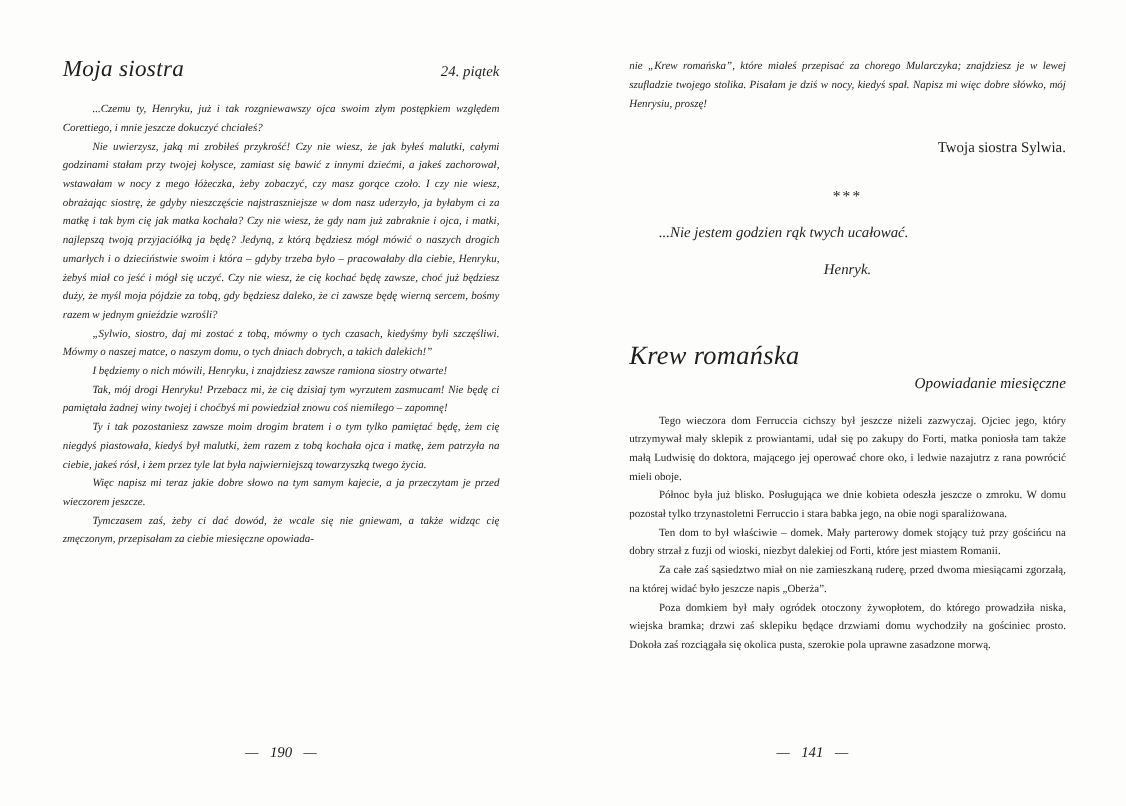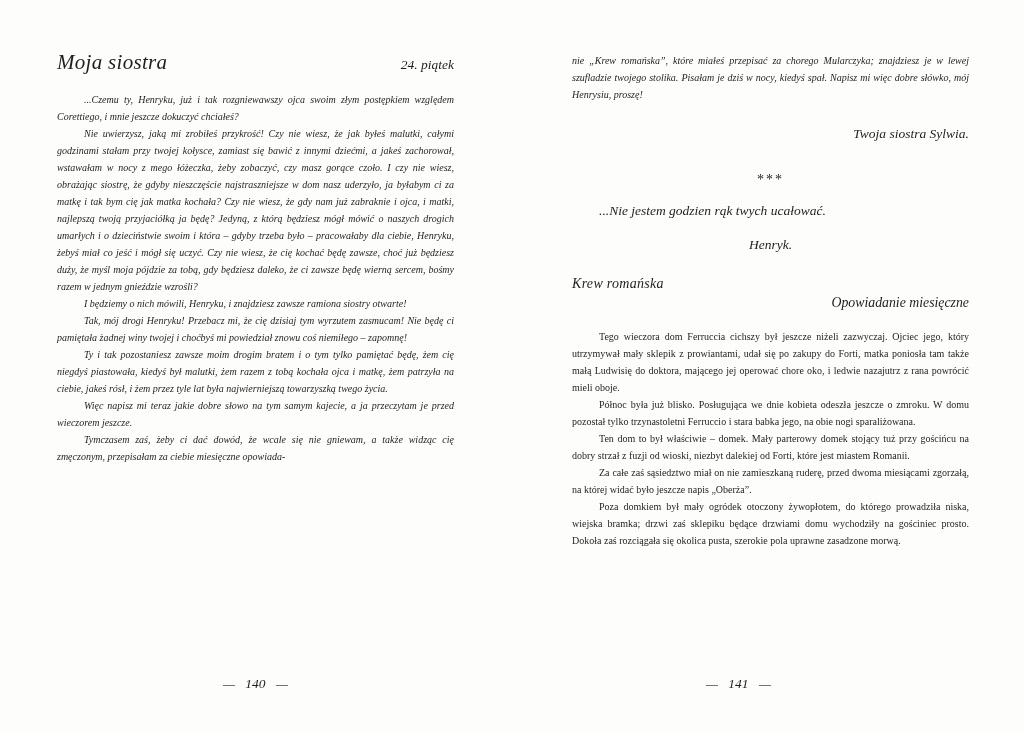--- a/index.html
+++ b/index.html
@@ -27,26 +27,26 @@
   .chapter-date { font-size: 13.5px; }
 
   p.body {
     margin: 0; font-size: 10px; line-height: 17px;
     text-align: justify; text-indent: 27px;
     hyphens: auto; -webkit-hyphens: auto;
   }
   p.noindent { text-indent: 0; }
   .italic { font-style: italic; }
 
-  .signature { margin-top: 23px; text-align: right; font-style: italic; font-size: 13.5px; }
+  .signature { margin-top: 23px; text-align: right; font-size: 13.5px; }
   .separator { margin-top: 30px; text-align: center; font-size: 14px; letter-spacing: 2px; }
   .reply { font-style: italic; font-size: 13.5px; text-indent: 27px; line-height: 17px; text-align: justify; }
   .reply-sig { margin-top: 18px; text-align: center; font-style: italic; font-size: 13.5px; }
 
-  .section-title { margin-top: 23px; font-style: italic; font-size: 14px; letter-spacing: 0.3px; }
+  .section-title { margin-top: 58px; font-style: italic; font-size: 24px; letter-spacing: 0.3px; }
   .section-subtitle { margin-top: 3px; font-style: italic; font-size: 13.8px; text-align: right; }
   .section-body { margin-top: 17px; }
 
   .footer {
     position: absolute; top: 676px; width: 397px;
     text-align: center; font-style: italic; font-size: 13.5px;
     word-spacing: 7px;
   }
   .footer-left  { left: 57px; }
   .footer-right { left: 540px; }
@@ -56,27 +56,28 @@
 
 <div class="spread">
 
   <div class="page page-left">
     <div class="title-row">
       <span class="book-title">Moja siostra</span>
       <span class="chapter-date">24. piątek</span>
     </div>
     <p class="body italic">...Czemu ty, Henryku, już i tak rozgniewawszy ojca swoim złym postępkiem względem Corettiego, i mnie jeszcze dokuczyć chciałeś?</p>
     <p class="body italic">Nie uwierzysz, jaką mi zrobiłeś przykrość! Czy nie wiesz, że jak byłeś malutki, całymi godzinami stałam przy twojej kołysce, zamiast się bawić z innymi dziećmi, a jakeś zachorował, wstawałam w nocy z mego łóżeczka, żeby zobaczyć, czy masz gorące czoło. I czy nie wiesz, obrażając siostrę, że gdyby nieszczęście najstraszniejsze w dom nasz uderzyło, ja byłabym ci za matkę i tak bym cię jak matka kochała? Czy nie wiesz, że gdy nam już zabraknie i ojca, i matki, najlepszą twoją przyjaciółką ja będę? Jedyną, z którą będziesz mógł mówić o naszych drogich umarłych i o dzieciństwie swoim i która – gdyby trzeba było – pracowałaby dla ciebie, Henryku, żebyś miał co jeść i mógł się uczyć. Czy nie wiesz, że cię kochać będę zawsze, choć już będziesz duży, że myśl moja pójdzie za tobą, gdy będziesz daleko, że ci zawsze będę wierną sercem, bośmy razem w jednym gnieździe wzrośli?</p>
+    <p class="body italic">„Sylwio, siostro, daj mi zostać z tobą, mówmy o tych czasach, kiedyśmy byli szczęśliwi. Mówmy o naszej matce, o naszym domu, o tych dniach dobrych, a takich dalekich!”</p>
     <p class="body italic">I będziemy o nich mówili, Henryku, i znajdziesz zawsze ramiona siostry otwarte!</p>
     <p class="body italic">Tak, mój drogi Henryku! Przebacz mi, że cię dzisiaj tym wyrzutem zasmucam! Nie będę ci pamiętała żadnej winy twojej i choćbyś mi powiedział znowu coś niemiłego – zapomnę!</p>
     <p class="body italic">Ty i tak pozostaniesz zawsze moim drogim bratem i o tym tylko pamiętać będę, żem cię niegdyś piastowała, kiedyś był malutki, żem razem z tobą kochała ojca i matkę, żem patrzyła na ciebie, jakeś rósł, i żem przez tyle lat była najwierniejszą towarzyszką twego życia.</p>
     <p class="body italic">Więc napisz mi teraz jakie dobre słowo na tym samym kajecie, a ja przeczytam je przed wieczorem jeszcze.</p>
     <p class="body italic">Tymczasem zaś, żeby ci dać dowód, że wcale się nie gniewam, a także widząc cię zmęczonym, przepisałam za ciebie miesięczne opowiada-</p>
   </div>
-  <div class="footer footer-left">— 140 —</div>
+  <div class="footer footer-left">— 190 —</div>
 
   <div class="page page-right">
     <p class="body italic noindent">nie „Krew romańska”, które miałeś przepisać za chorego Mularczyka; znajdziesz je w lewej szufladzie twojego stolika. Pisałam je dziś w nocy, kiedyś spał. Napisz mi więc dobre słówko, mój Henrysiu, proszę!</p>
     <div class="signature">Twoja siostra Sylwia.</div>
     <div class="separator">***</div>
     <p class="reply">...Nie jestem godzien rąk twych ucałować.</p>
     <div class="reply-sig">Henryk.</div>
 
     <div class="section-title">Krew romańska</div>
     <div class="section-subtitle">Opowiadanie miesięczne</div>

